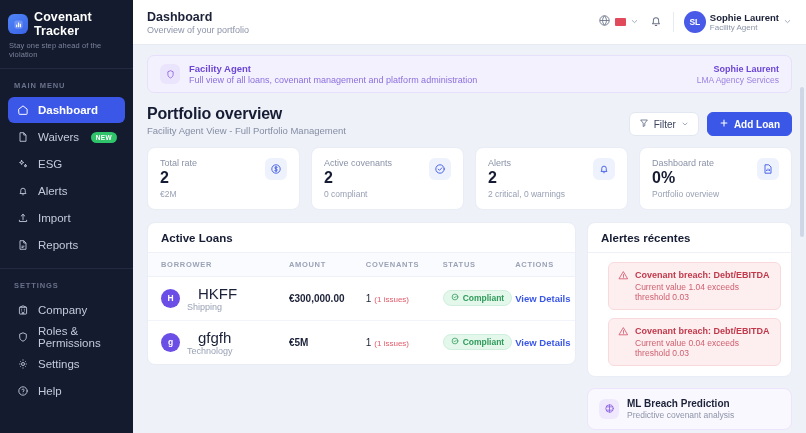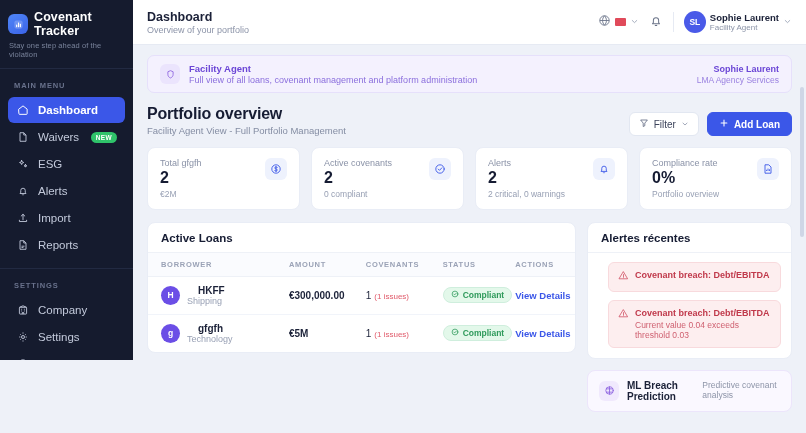--- a/index.html
+++ b/index.html
@@ -8,21 +8,21 @@
     font-family:"Liberation Sans", sans-serif;
     background:#eef1f8;
     color:#1e2235;
     font-size:12px;
     -webkit-font-smoothing:antialiased;
   }
   .app { display:flex; width:806px; height:433px; }
 
   
   .sidebar {
-    width:133px; height:360px;
+    width:133px; height:433px;
     background:#151b2e;
     color:#cdd3e2;
     flex:0 0 133px;
     position:relative;
     overflow:hidden;
   }
   .brand { padding:10px 8px 9px 8px; display:flex; flex-direction:column; gap:3px;
            border-bottom:1px solid #222a42; }
   .brand-row { display:flex; align-items:center; gap:6px; }
   .brand-logo {
@@ -150,21 +150,21 @@
   thead th:first-child { padding-left:13px; }
   tbody td { padding:8px 0; border-bottom:1px solid #f1f4fa; vertical-align:middle; font-size:10px; }
   tbody tr:last-child td { border-bottom:none; }
   tbody td:first-child { padding-left:13px; }
   .borrower { display:flex; align-items:center; gap:7px; }
   .bavatar {
     width:19px; height:19px; border-radius:50%; background:#6b4ee6; color:#fff;
     font-size:8.5px; font-weight:bold; display:flex; align-items:center; justify-content:center; flex:0 0 19px;
   }
   .bnames { display:flex; flex-direction:column; gap:0px; }
-  .bname { font-size:10px; font-weight:bold; color:#1b2138;padding-left:11px; }
+  .bname { font-size:15px; font-weight:normal; color:#1b2138;padding-left:11px; }
   .bsector { font-size:9px; color:#99a1b5; }
   .amount { font-size:10px; font-weight:bold; color:#1b2138; }
   .cov-num { font-size:10px; color:#1b2138; }
   .cov-iss { font-size:8px; color:#e05a6a; margin-left:3px; }
   .pill {
     display:inline-flex; align-items:center; gap:4px;
     background:#e3f8ea; color:#2f9a5b; border:1px solid #cfeedd;
     border-radius:10px; padding:2px 7px; font-size:8.5px; font-weight:600;
   }
   .link { color:#3b57e8; font-size:9.5px; font-weight:600; cursor:pointer; }
@@ -178,21 +178,21 @@
   .alert-body { display:flex; flex-direction:column; gap:2px; }
   .alert-title { font-size:9px; font-weight:bold; color:#c0394b; }
   .alert-sub { font-size:8.5px; color:#cf6070; }
 
   .ml-card {
     background:#faf8ff; border:1px solid #ece5fb; border-radius:8px;
     padding:9px 11px; display:flex; gap:8px; align-items:center; margin-top:11px;
   }
   .ml-ic { width:20px; height:20px; border-radius:6px; background:#f0e9fd;
            display:flex; align-items:center; justify-content:center; flex:0 0 20px; }
-  .ml-txt { display:flex; flex-direction:row; gap:1px; }
+  .ml-txt { display:flex; flex-direction:column; gap:1px; }
   .ml-title { font-size:10px; font-weight:bold; color:#1b2138; }
   .ml-sub { font-size:8.5px; color:#8d94a8; }
 
   .scrollbar {
     position:absolute; right:2px; top:42px; width:4px; height:150px;
     background:#cfd6e6; border-radius:3px;
   }
 </style>
 </head>
 <body>
@@ -286,20 +286,28 @@
       <span class="ic">
         <svg width="12" height="12" viewBox="0 0 16 16" fill="none" stroke="currentColor" stroke-width="1.2" stroke-linejoin="round">
             <rect x="3.2" y="4.4" width="9.6" height="9" rx="1"></rect>
             <path d="M5.6 7h1.2M9.2 7h1.2M5.6 9.3h1.2M9.2 9.3h1.2M7 13.4v-2h2v2"></path>
             <path d="M3.2 4.4 8 2.4l4.8 2"></path>
           </svg>
       </span>
       <span>Company</span>
     </div>
 
+    <div class="nav-item">
+      <span class="ic">
+        <svg width="12" height="12" viewBox="0 0 16 16" fill="none" stroke="currentColor" stroke-width="1.2" stroke-linejoin="round">
+            <path d="M8 2.4 3.6 4.2v3.9c0 2.7 1.8 4.6 4.4 5.5 2.6-.9 4.4-2.8 4.4-5.5V4.2z"></path>
+          </svg>
+      </span>
+      <span>Roles &amp; Permissions</span>
+    </div>
 
     <div class="nav-item">
       <span class="ic">
         <svg width="12" height="12" viewBox="0 0 16 16" fill="none" stroke="currentColor" stroke-width="1.2" stroke-linejoin="round">
             <circle cx="8" cy="8" r="2"></circle>
             <path d="M8 1.9v1.6M8 12.5v1.6M13.1 8h-1.6M4.5 8H2.9M11.6 4.4l-1.1 1.1M5.5 10.5l-1.1 1.1M11.6 11.6l-1.1-1.1M5.5 5.5 4.4 4.4"></path>
           </svg>
       </span>
       <span>Settings</span>
     </div>
@@ -409,21 +417,21 @@
                 </svg>
             </span>
             <span>Add Loan</span>
           </button>
         </div>
       </div>
 
       <div class="stats">
         <div class="stat">
           <span class="stat-txt">
-            <span class="stat-label">Total gfgfh</span>
+            <span class="stat-label">Total rate</span>
             <span class="stat-value">2</span>
             <span class="stat-note">€2M</span>
           </span>
           <span class="stat-ic">
             <svg width="12" height="12" viewBox="0 0 16 16" fill="none" stroke="#3b57e8" stroke-width="1.2">
                 <circle cx="8" cy="8" r="5.6"></circle>
                 <path d="M8 4.6v6.8M9.7 6.1a1.8 1.8 0 0 0-3.4.6c0 1.6 3.4.9 3.4 2.5a1.8 1.8 0 0 1-3.4.7" stroke-linecap="round"></path>
               </svg>
           </span>
         </div>
@@ -451,21 +459,21 @@
           <span class="stat-ic">
             <svg width="12" height="12" viewBox="0 0 16 16" fill="none" stroke="#3b57e8" stroke-width="1.2" stroke-linejoin="round">
                 <path d="M4 11.2h8l-1-1.6V7.2a3 3 0 0 0-6 0v2.4z"></path>
                 <path d="M6.9 12.5a1.2 1.2 0 0 0 2.2 0"></path>
               </svg>
           </span>
         </div>
 
         <div class="stat">
           <span class="stat-txt">
-            <span class="stat-label">Compliance rate</span>
+            <span class="stat-label">Dashboard rate</span>
             <span class="stat-value">0%</span>
             <span class="stat-note">Portfolio overview</span>
           </span>
           <span class="stat-ic">
             <svg width="12" height="12" viewBox="0 0 16 16" fill="none" stroke="#3b57e8" stroke-width="1.2" stroke-linejoin="round">
                 <path d="M4 2.4h5l3 3v8.2H4z"></path>
                 <path d="M6 10.6V9M8 10.6V7.4M10 10.6V8.4"></path>
               </svg>
           </span>
         </div>
@@ -560,20 +568,21 @@
             <div class="alert-list">
               <div class="alert">
                 <span>
                   <svg width="11" height="11" viewBox="0 0 16 16" fill="none" stroke="#d2566a" stroke-width="1.2" stroke-linejoin="round" stroke-linecap="round">
                       <path d="M8 2.8 14 12.8H2z"></path>
                       <path d="M8 6.6v3M8 11.2v.1"></path>
                     </svg>
                 </span>
                 <span class="alert-body">
                   <span class="alert-title">Covenant breach: Debt/EBITDA</span>
+                  <span class="alert-sub">Current value 1.04 exceeds threshold 0.03</span>
                 </span>
               </div>
               <div class="alert">
                 <span>
                   <svg width="11" height="11" viewBox="0 0 16 16" fill="none" stroke="#d2566a" stroke-width="1.2" stroke-linejoin="round" stroke-linecap="round">
                       <path d="M8 2.8 14 12.8H2z"></path>
                       <path d="M8 6.6v3M8 11.2v.1"></path>
                     </svg>
                 </span>
                 <span class="alert-body">

